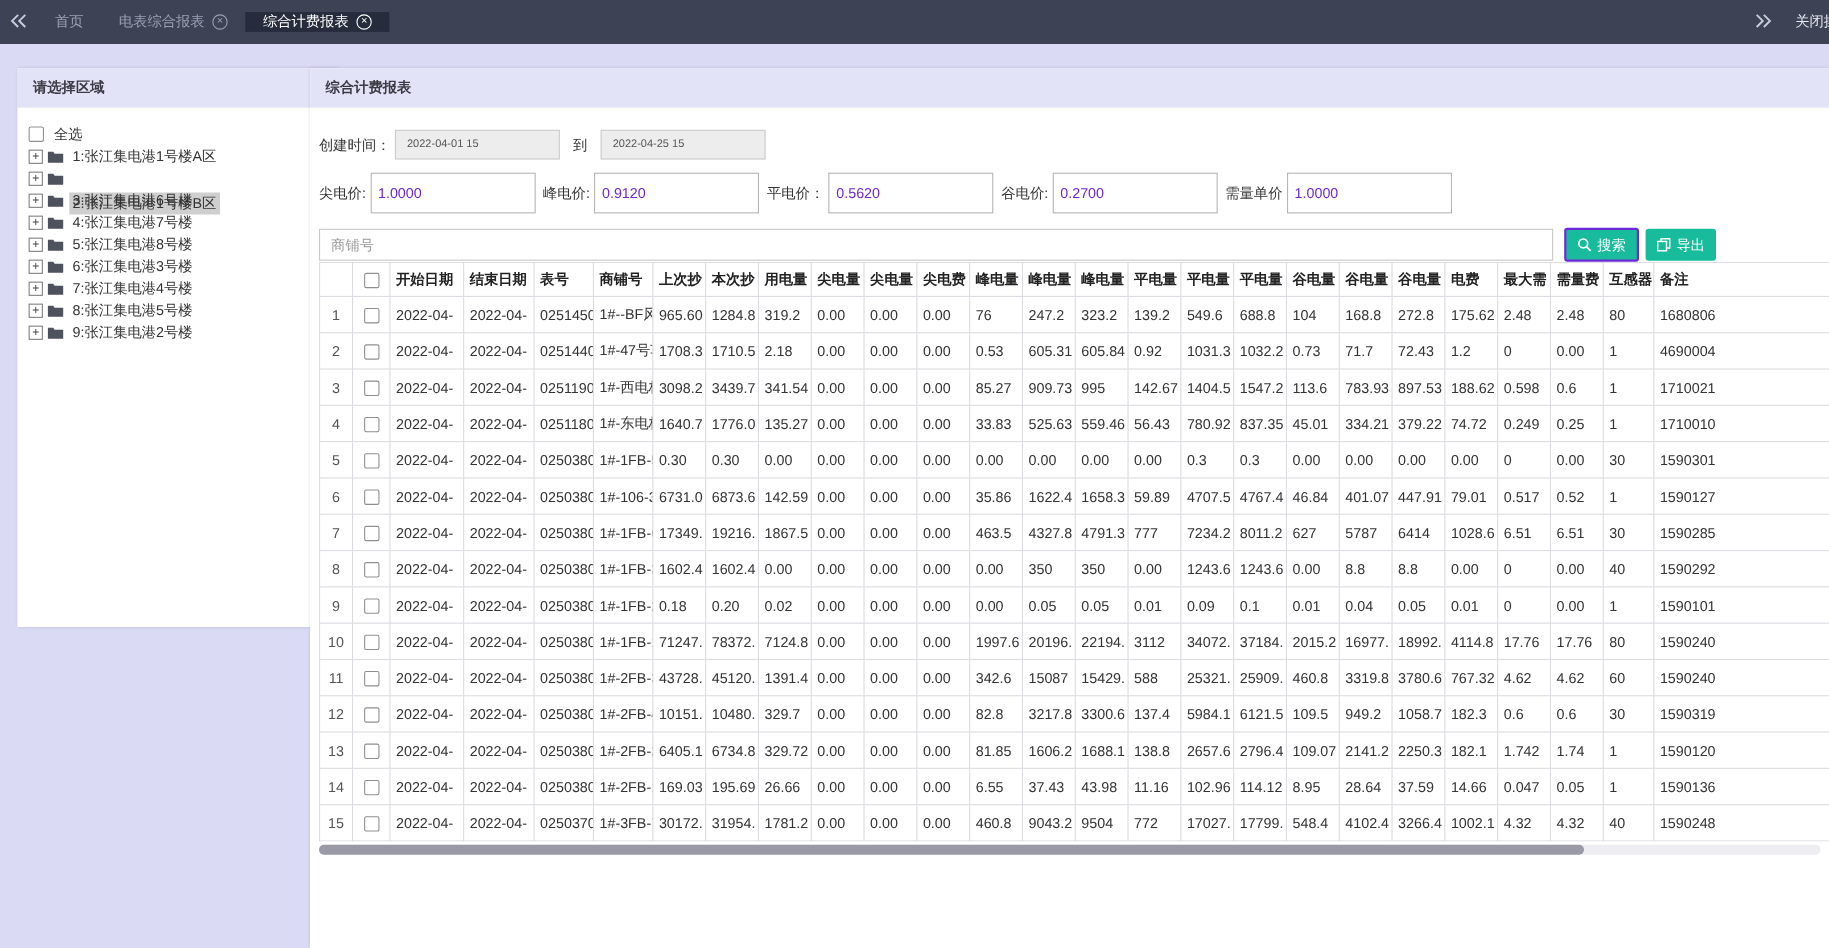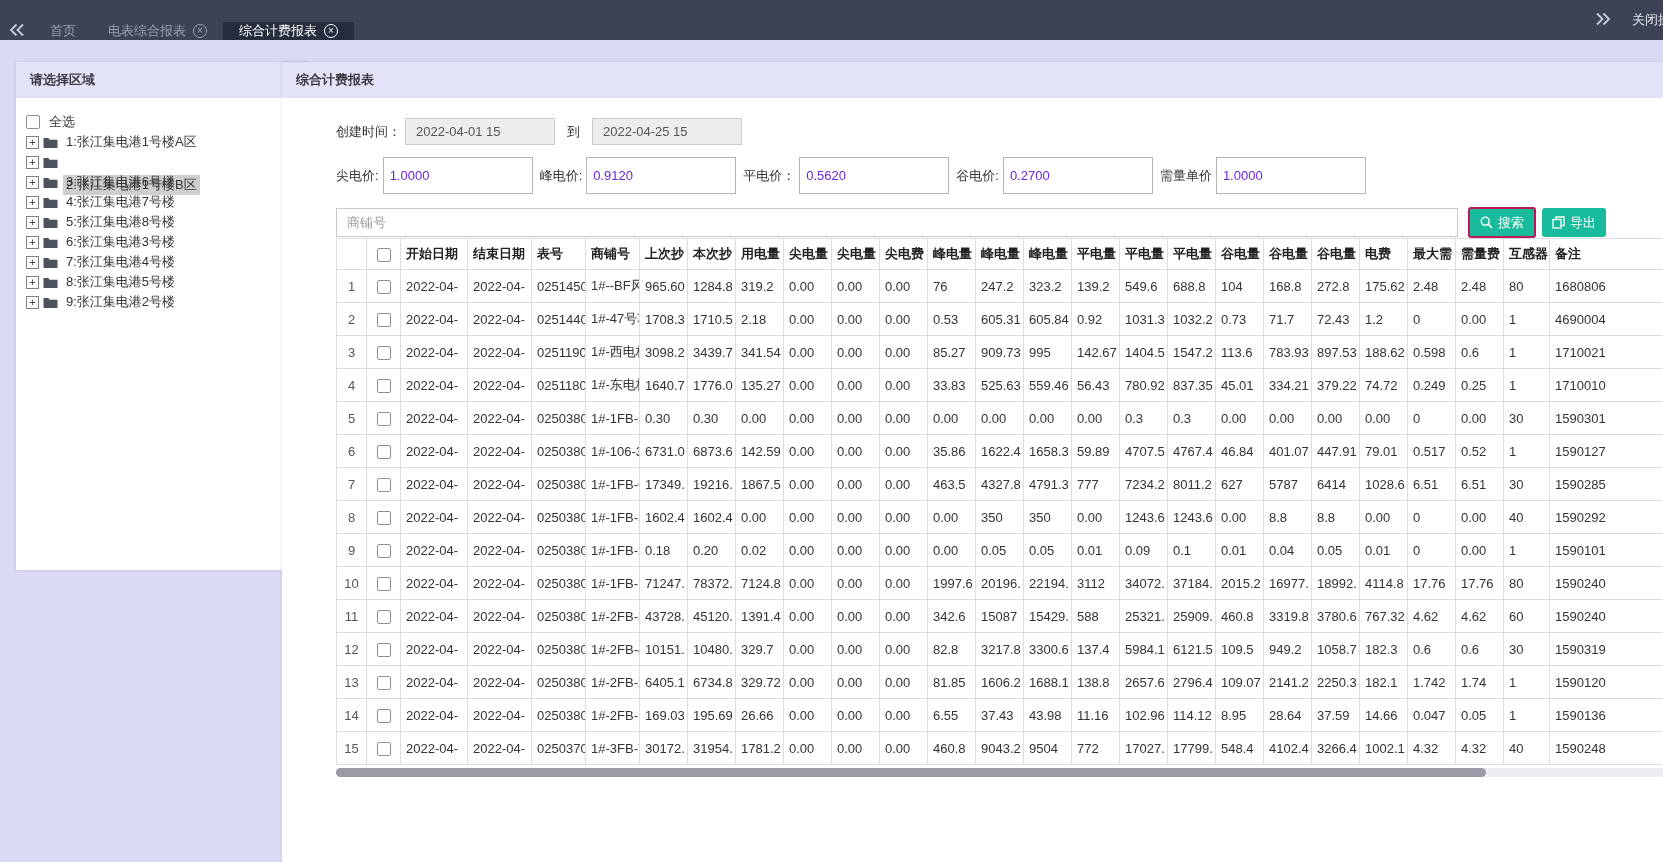--- a/index.html
+++ b/index.html
@@ -3,21 +3,21 @@
 <meta charset="utf-8">
 <style>
   * { box-sizing: border-box; }
   html,body { margin:0; padding:0; }
   body {
     width:1663px; height:862px; overflow:hidden; position:relative;
     background:#dadaf5; color:#333;
     font-family:"Liberation Sans","DejaVu Sans",sans-serif; font-size:13px;
   }
   
-  .topbar { height:40px; background:#3d4254; display:flex; align-items:flex-end; position:relative; }
+  .topbar { height:40px; background:#3d4254; display:flex; align-items:center; position:relative; }
   .tb-icon { width:34px; display:flex; align-items:center; justify-content:center; cursor:pointer; flex:none; }
   .tabs { display:flex; align-items:stretch; }
   .tab { display:flex; align-items:center; gap:7px; padding:0 16px; color:#9aa0b2; cursor:pointer; white-space:nowrap; }
   .tab.active { background:#272c3d; color:#fff; }
   .tab-close { width:14px; height:14px; border:1px solid currentColor; border-radius:50%;
                font-size:10px; line-height:12px; text-align:center; flex:none; }
   .tb-right { position:absolute; left:1586px; top:0; height:40px; display:flex; align-items:center; gap:12px; white-space:nowrap; }
   .tb-close-label { color:#e9ebf2; }
   
   .panel { position:absolute; background:#fff; box-shadow:0 0 3px rgba(0,0,0,.12); }
@@ -31,37 +31,37 @@
   .tree-row { display:flex; align-items:center; height:20px; }
   .tree-row .lbl { margin-left:6px; padding:1px 3px; white-space:nowrap; }
   .cb { width:14px; height:14px; border:1px solid #8f8f8f; border-radius:2px; background:#fff;
         display:inline-block; flex:none; vertical-align:middle; }
   .expander { width:13px; height:13px; border:1px solid #808080; font-size:11px; line-height:11px;
               text-align:center; color:#444; background:#fff; flex:none; margin-right:4px; }
   .folder { margin-right:2px; display:flex; flex:none; }
   .tree-row .node-lbl { margin-left:3px; padding:1px 3px; white-space:nowrap; }
   .tree-row .node-lbl.selected { background:#cfcfcf;margin-top:46px; }
   
-  .mbody { padding:14px 0 0 8px;margin-left:46px; }
+  .mbody { padding:14px 0 0 8px; }
   .filter-row { display:flex; align-items:center; margin-top:6px; }
   .flabel { margin-right:4px; white-space:nowrap; }
   .to { margin:0 12px; }
   .date-input { width:150px; height:27px; background:#ededed; border:1px solid #ccc;
-                padding:0 10px; color:#555; font-size:13px; font-family:inherit; }
+                padding:0 10px; color:#555; font-size:10px; font-family:inherit; }
   .price-row { display:flex; align-items:center; margin-top:12px; }
   .pgroup { display:flex; align-items:center; margin-right:7px; }
   .price-input { width:150px; height:37px; border:1px solid #b5b5b5; padding:0 6px;
                  font-size:13px; font-family:inherit; color:#6d28d9; }
   .search-row { display:flex; align-items:center; margin-top:13px; }
   .shop-input { width:1122px; height:29px; border:1px solid #c9c9c9; padding:0 10px;
                 font-size:13px; font-family:inherit; color:#333; }
   .shop-input::placeholder { color:#9a9a9a; }
   .btn { height:29px; display:flex; align-items:center; gap:5px; background:#18bc9c; color:#fff;
          border:none; border-radius:3px; padding:0 10px; font-size:13px; font-family:inherit; cursor:pointer; }
-  .btn-search { margin-left:10px; border:2px solid #be185d; height:31px; }
+  .btn-search { margin-left:10px; border:2px solid #6d28d9; height:31px; }
   .btn-export { margin-left:6px; }
   .bicon { display:flex; }
   
   .section-bar { margin-top:13px; height:34px; line-height:34px; background:#e3e3f7;
                  font-weight:bold; color:#3b3b46; padding:0 12px; position:relative; }
   .info-icon { position:absolute; left:1252px; top:8px; width:17px; height:17px; background:#4a4a55;
                color:#fff; border-radius:50%; font-size:11px; line-height:17px; text-align:center;
                font-style:italic; font-family:"Liberation Serif",serif; font-weight:bold; cursor:pointer; }
   .table-wrap { overflow:hidden; width:1373px; }
   table { border-collapse:collapse; table-layout:fixed; background:#fff; }

